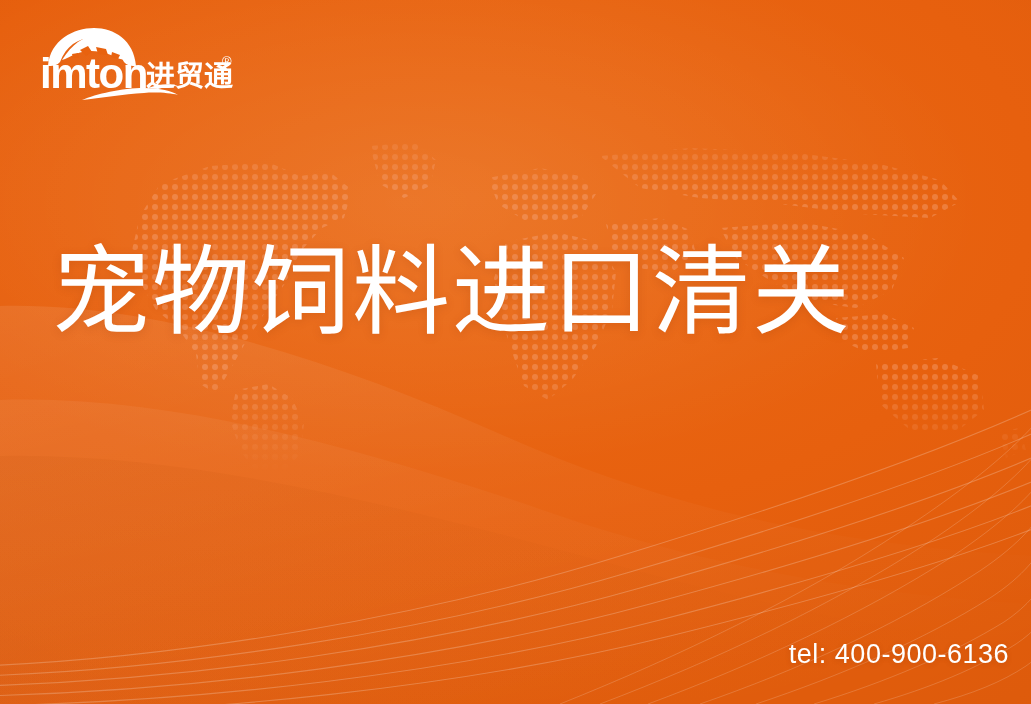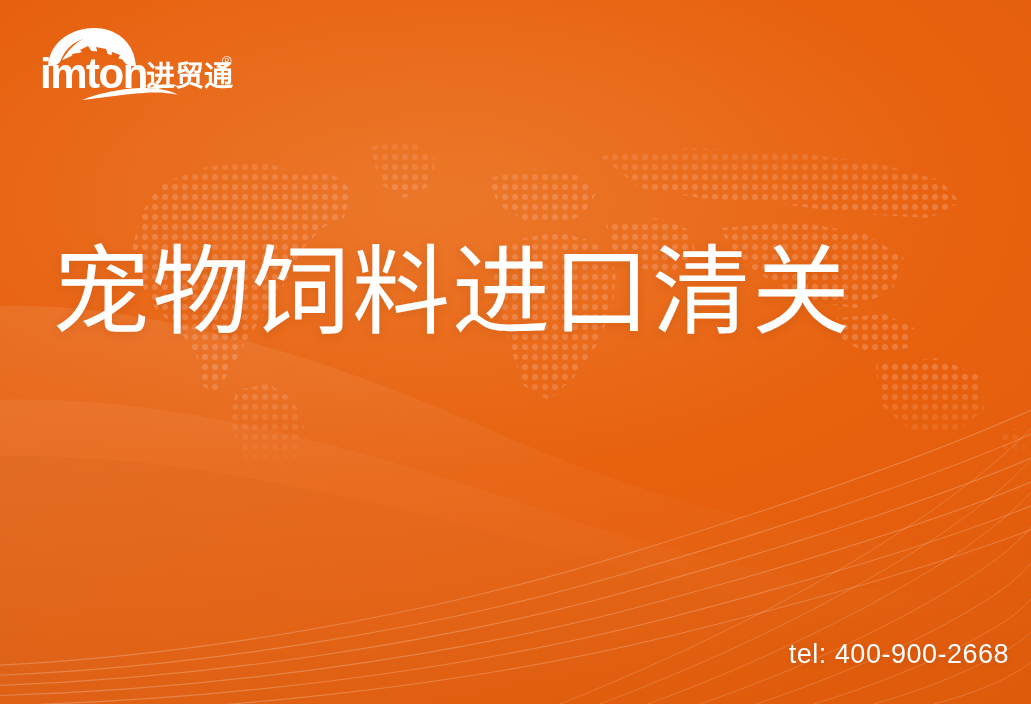--- a/index.html
+++ b/index.html
@@ -256,15 +256,15 @@
       <path d="M46 74 C 60 68, 86 62, 108 62 C 124 62, 136 65, 142 69
                C 134 67, 120 66, 108 67 C 88 68, 64 72, 46 74 Z" fill="#ffffff"></path>
       <path d="M112 62 C 122 58, 134 57, 142 60 C 136 60, 128 61, 122 63 Z" fill="#ffffff"></path>
     </g>
   </svg>
 
   <div class="headline">
     <span class="headline-line">宠物饲料进口清关</span>
   </div>
 
-  <div class="tel">tel: 400-900-2668</div>
+  <div class="tel">tel: 400-900-6136</div>
 
 </div>
 
 </body></html>

